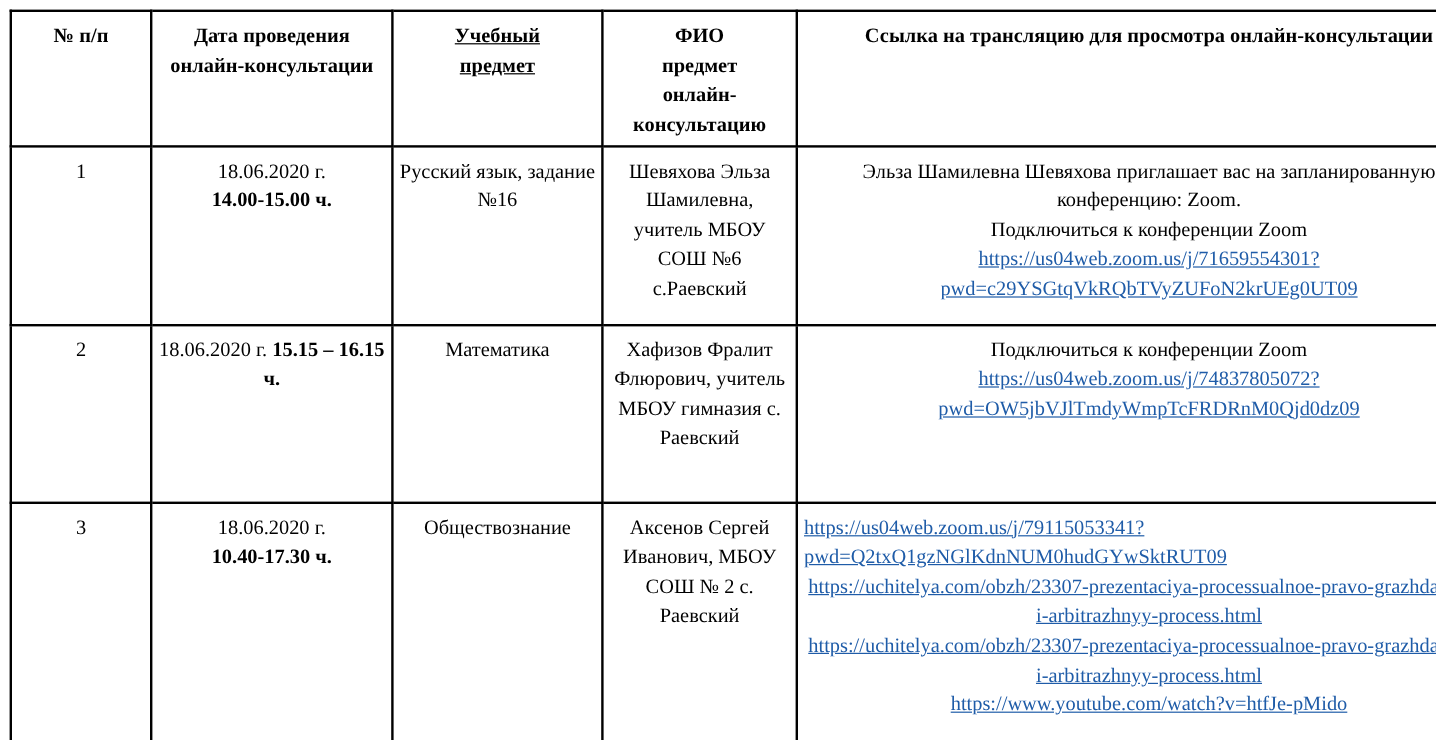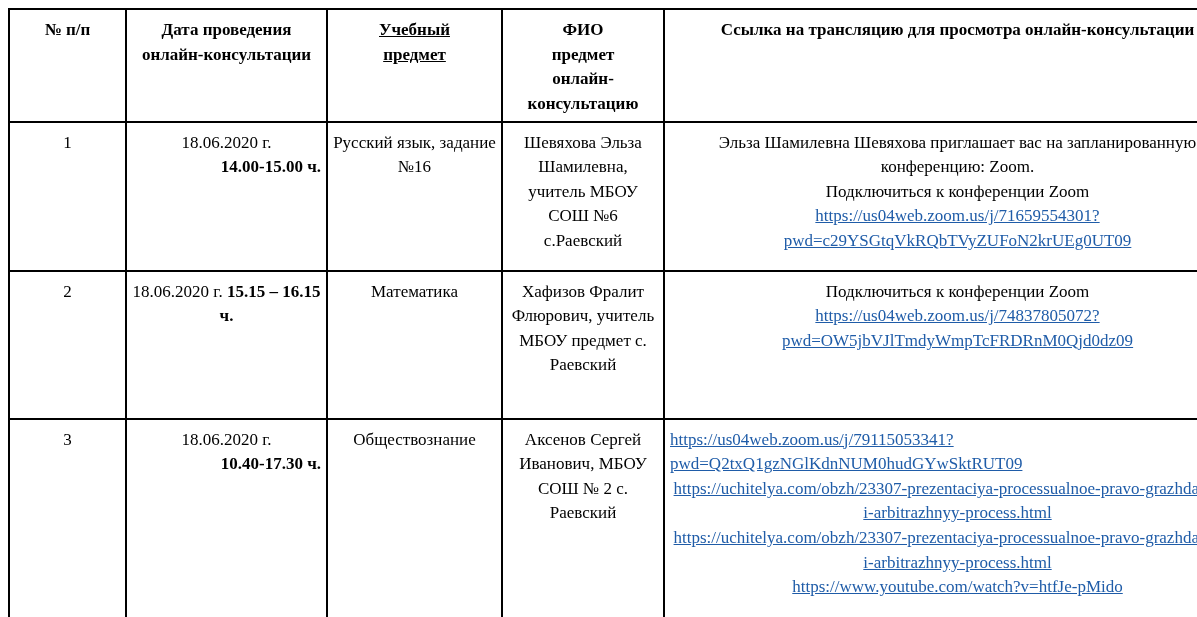--- a/index.html
+++ b/index.html
@@ -31,21 +31,21 @@
   .col-num   { width: 105px; }
   .col-date  { width: 189px; margin-top: 16px; }
   .col-subj  { width: 163px; text-decoration: underline; }
   .col-fio   { width: 150px; }
   .col-link  { width: 575px; }
   tr.rh-head { height: 95px; }
   tr.rh-1    { height: 149px; }
   tr.rh-2    { height: 148px; }
   tr.rh-3    { height: 208px; }
   .block { display: block; }
-  .bold  { font-weight: bold; text-align: right; }
+  .bold  { font-weight: bold; }
   .cellp { margin: 0; }
   a.hlink {
     color: #1F5CA8;
     text-decoration: underline;
     overflow-wrap: anywhere;
     word-break: break-word;
     display: block;
     cursor: pointer;
   }
   .align-left { text-align: left; }
@@ -106,21 +106,21 @@
         <span>2</span>
       </td>
       <td>
         <span>18.06.2020 г.</span>
         <strong class="bold">15.15 – 16.15 ч.</strong>
       </td>
       <td>
         <span>Математика</span>
       </td>
       <td>
-        <span>Хафизов Фралит Флюрович, учитель МБОУ предмет с. Раевский</span>
+        <span>Хафизов Фралит Флюрович, учитель МБОУ гимназия с. Раевский</span>
       </td>
       <td>
         <p class="cellp">Подключиться к конференции Zoom</p>
         <a class="hlink">https://us04web.zoom.us/j/74837805072?pwd=OW5jbVJlTmdyWmpTcFRDRnM0Qjd0dz09</a>
       </td>
     </tr>
 
     <tr class="rh-3">
       <td>
         <span>3</span>

